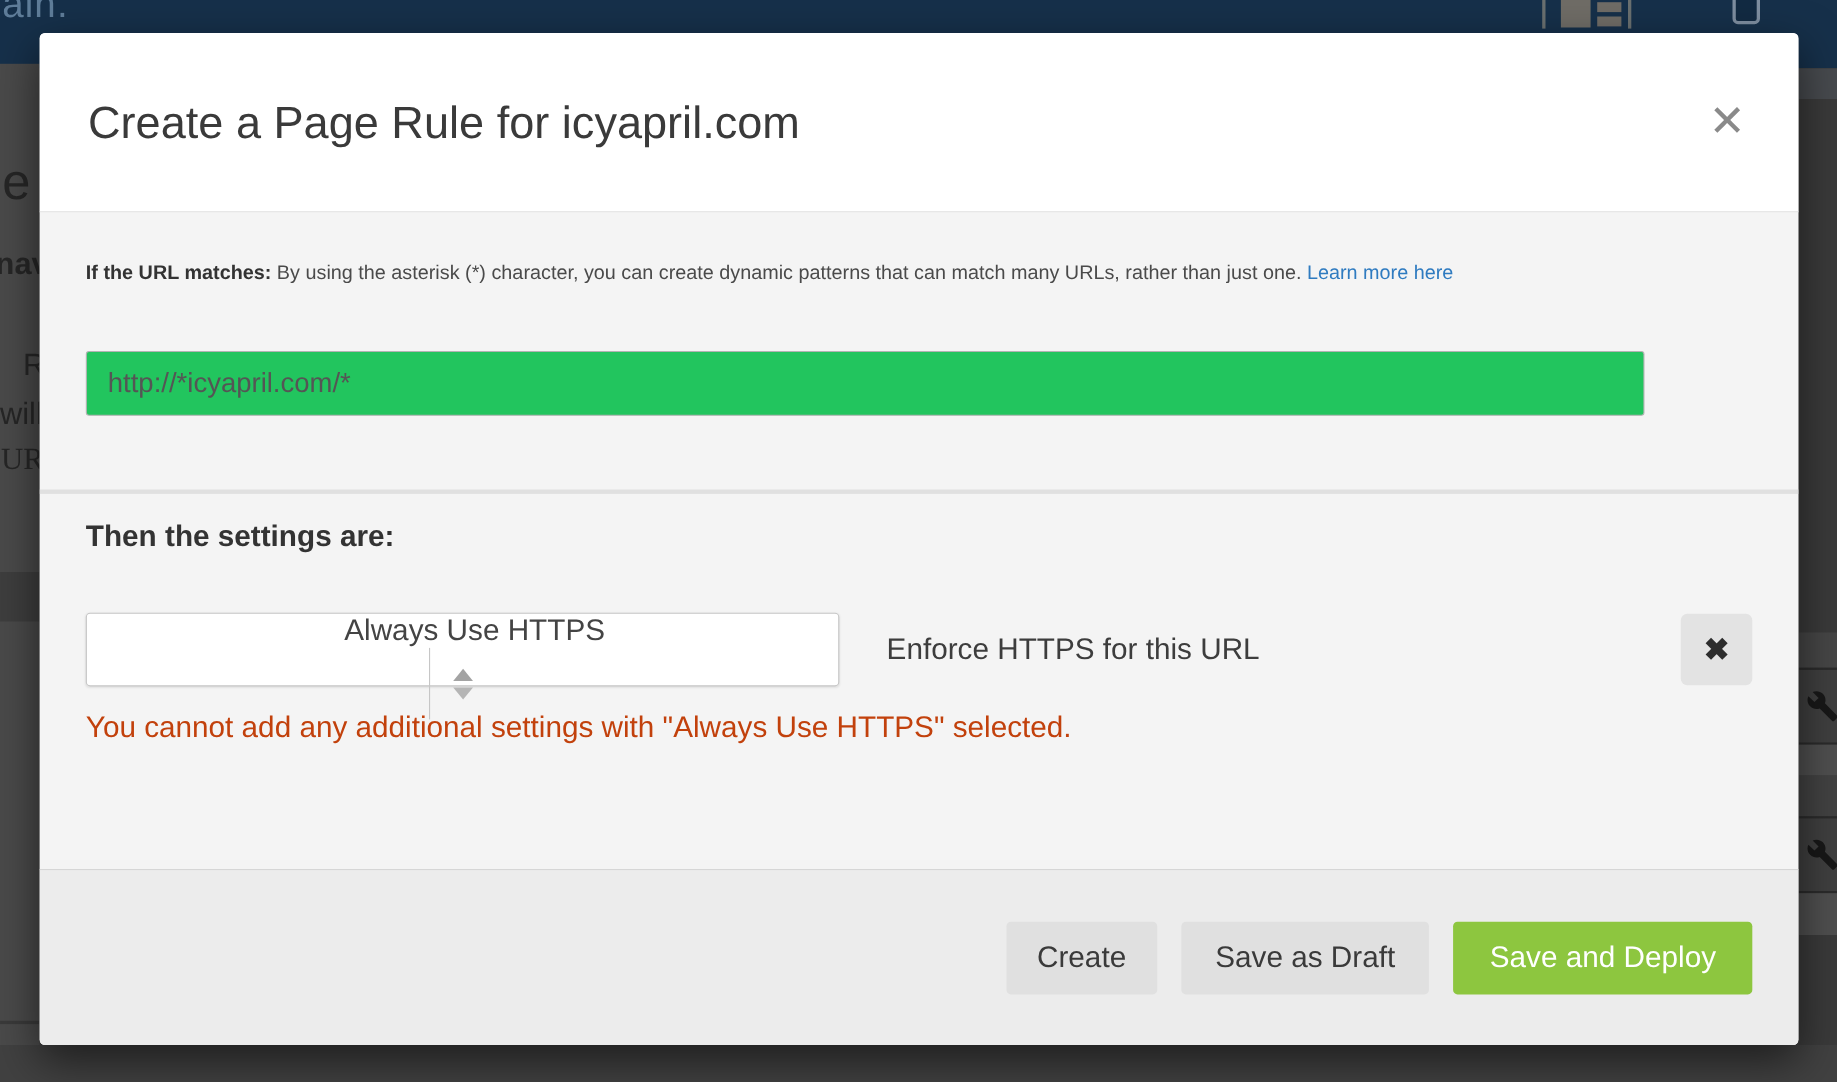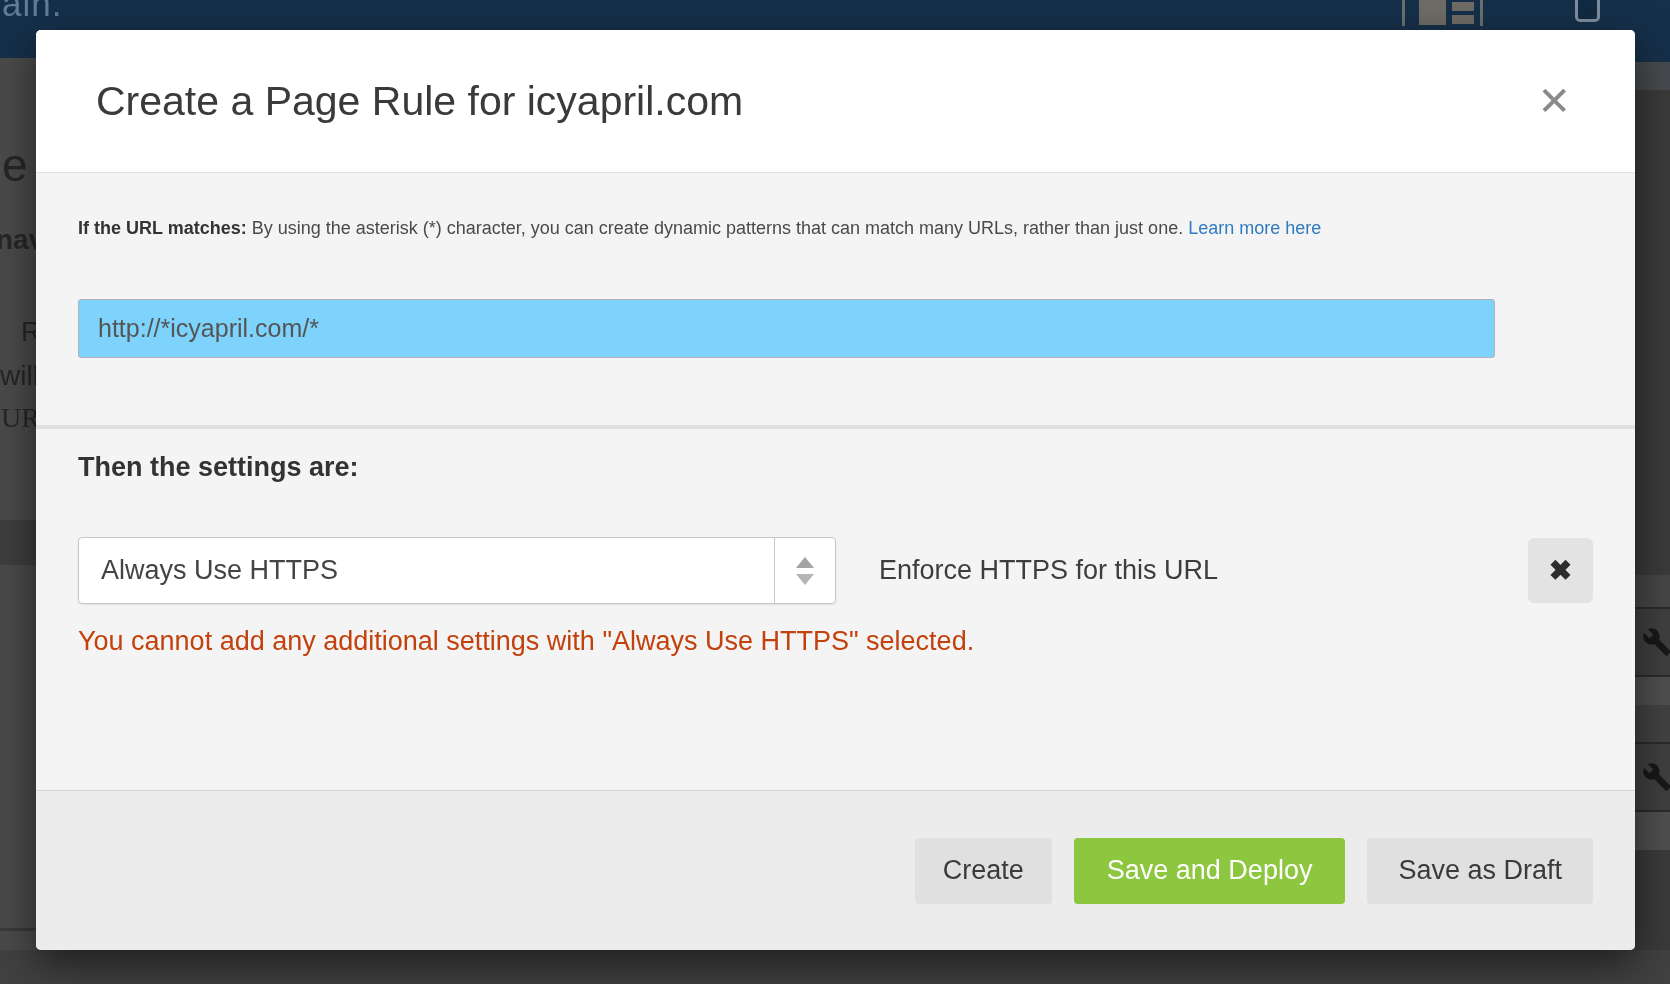--- a/index.html
+++ b/index.html
@@ -29,45 +29,45 @@
   .wrench-band { border-top:2px solid #2b2b2b; border-bottom:2px solid #2b2b2b; background:#3f3f3f; }
   .wrench { position:absolute; left:7px; width:30px; height:30px; fill:#181818; }
 
   .bg-bottom { position:absolute; left:0; top:950px; width:1670px; height:34px; background:#414141; }
 
   
   .modal { position:absolute; left:36px; top:30px; width:1599px; height:920px;
            background:#f4f4f4; border-radius:5px; box-shadow:0 14px 40px rgba(0,0,0,.55);
            display:flex; flex-direction:column; overflow:hidden; }
 
-  .modal-header { flex:none; height:143px; background:#ffffff; border-bottom:1px solid #e2e2e2;
-                  display:flex; align-items:center; justify-content:space-between; padding:0 60px; }
+  .modal-header { flex:none; height:163px; background:#ffffff; border-bottom:1px solid #e2e2e2;
+                  display:flex; align-items:center; justify-content:space-between; padding:0 44px; }
   .modal-title { font-size:41px; font-weight:400; color:#3a3a3a; }
   .modal-close { font-size:40px; color:#8a8a8a; line-height:1; cursor:pointer; background:none;
                  border:none; font-family:"Liberation Sans", sans-serif; padding:4px; }
 
   .modal-body { flex:1; padding:0 42px; }
 
   .url-para { margin-top:34px; max-width:1390px; font-size:18px; line-height:43px; color:#4a4a4a; }
   .url-para b { color:#333333; }
   .url-link { color:#2f7bc0; text-decoration:none; cursor:pointer; }
 
   .url-input { display:block; margin-top:49px; width:1417px; height:59px;
-               border:1px solid #b3b3b3; border-radius:3px; background:#7dd3fc;
+               border:1px solid #b3b3b3; border-radius:3px; background:#22c55e;
                font-family:"Liberation Sans", sans-serif; font-size:25px; color:#555555;
                padding:0 19px; outline:none; }
 
   .section-divider { margin:67px -42px 0 -42px; height:4px; background:#e0e0e0; }
 
   .settings-heading { margin-top:23px; font-size:27px; font-weight:700; color:#333333; }
 
   .setting-row { margin-top:54px; display:flex; align-items:center; height:67px; }
-  .setting-select { width:758px; height:67px; background:#ffffff; border:1px solid #c6c6c6;
+  .setting-select { width:685px; height:67px; background:#ffffff; border:1px solid #c6c6c6;
                     border-radius:4px; box-shadow:0 1px 2px rgba(0,0,0,.08);
-                    display:flex; align-items:center; cursor:pointer; }
+                    display:flex; align-items:center; cursor:pointer;flex-direction:column; }
   .setting-select-value { flex:1; padding-left:22px; font-size:27px; color:#444444; }
   .setting-select-arrows { flex:none; width:61px; height:100%; border-left:1px solid #c6c6c6;
                            display:flex; flex-direction:column; align-items:center; justify-content:center; gap:6px; }
   .arrow-up { width:0; height:0; border-left:9px solid transparent; border-right:9px solid transparent;
               border-bottom:11px solid #a3a3a3; }
   .arrow-down { width:0; height:0; border-left:9px solid transparent; border-right:9px solid transparent;
                 border-top:11px solid #b5b5b5; }
   .setting-desc { margin-left:43px; font-size:27px; color:#3d3d3d; }
   .setting-remove { margin-left:auto; width:65px; height:65px; background:#e3e3e3; border:none;
                     border-radius:6px; font-size:28px; font-weight:700; color:#2d2d2d;
@@ -156,17 +156,17 @@
       <button class="setting-remove">
           <span>✖</span>
         </button>
     </div>
 
     <p class="setting-note">You cannot add any additional settings with "Always Use HTTPS" selected.</p>
   </div>
 
   <div class="modal-footer">
     <button class="btn btn-gray btn-cancel">Create</button>
+    <button class="btn btn-gray btn-draft">Save as Draft</button>
     <button class="btn btn-green">Save and Deploy</button>
-    <button class="btn btn-gray btn-draft">Save as Draft</button>
   </div>
 
 </div>
 
 </body></html>

